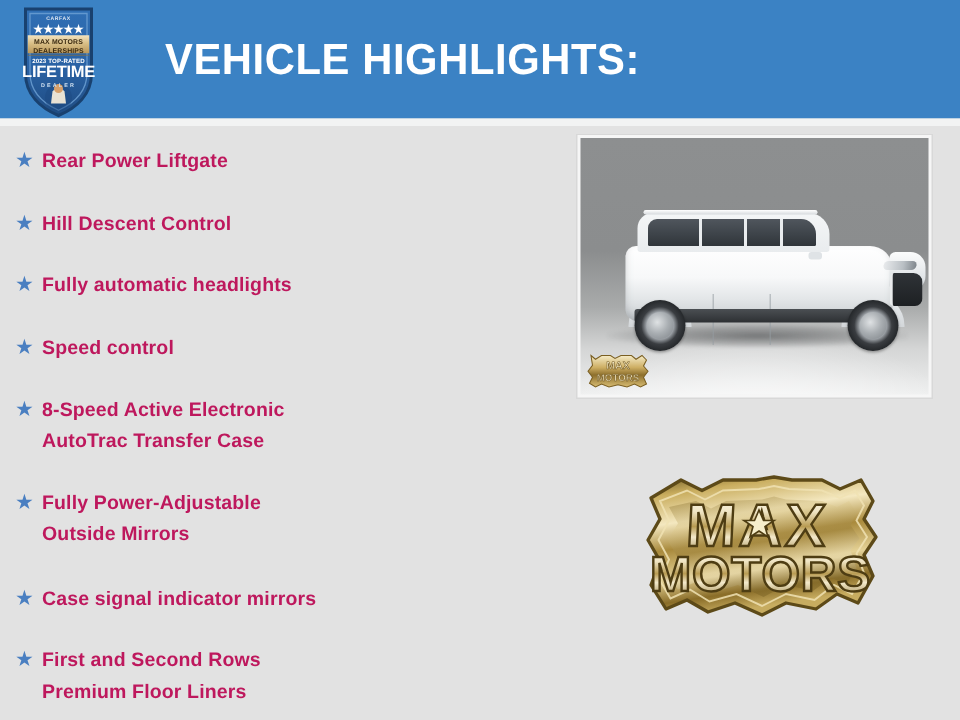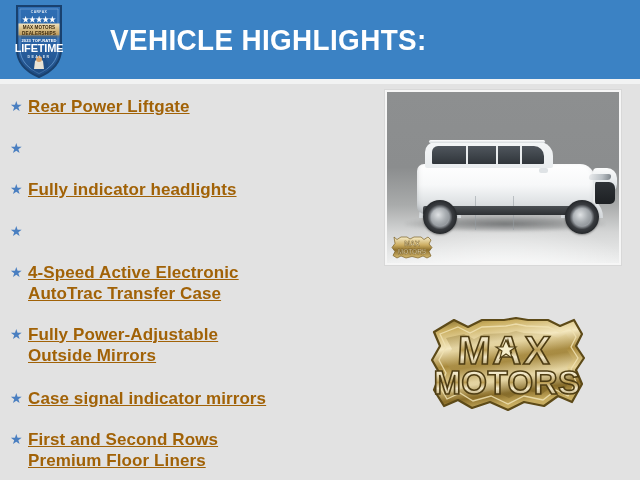--- a/index.html
+++ b/index.html
@@ -101,27 +101,26 @@
     width: 20px;
     flex: 0 0 20px;
     color: #4a7fc1;
     font-size: 14px;
     line-height: 21px;
     text-align: left;
     padding-left: 2px;
     box-sizing: border-box;
   }
   .bullet-text {
-    color: #a16207;
-    font-size: 17px;
+    color: #be185d;
+    font-size: 13px;
     font-weight: bold;
     line-height: 21px;
     letter-spacing: 0.1px;
     white-space: pre-line;
-    text-decoration: underline;
   }
 
   
   .photo-frame {
     position: absolute;
     left: 384px;
     top: 89px;
     width: 238px;
     height: 177px;
     background: #f6f6f6;
@@ -343,31 +342,33 @@
   </div>
   <div class="header-rule"></div>
 
   <div class="bullets">
       <div class="bullet-row" style="top: 8px;">
         <span class="bullet-star">★</span>
         <span class="bullet-text">Rear Power Liftgate</span>
       </div>
       <div class="bullet-row" style="top: 49.5px;">
         <span class="bullet-star">★</span>
+        <span class="bullet-text">Hill Descent Control</span>
       </div>
       <div class="bullet-row" style="top: 91px;">
         <span class="bullet-star">★</span>
-        <span class="bullet-text">Fully indicator headlights</span>
+        <span class="bullet-text">Fully automatic headlights</span>
       </div>
       <div class="bullet-row" style="top: 132.5px;">
         <span class="bullet-star">★</span>
+        <span class="bullet-text">Speed control</span>
       </div>
       <div class="bullet-row" style="top: 173.5px;">
         <span class="bullet-star">★</span>
-        <span class="bullet-text">4-Speed Active Electronic
+        <span class="bullet-text">8-Speed Active Electronic
 AutoTrac Transfer Case</span>
       </div>
       <div class="bullet-row" style="top: 235.5px;">
         <span class="bullet-star">★</span>
         <span class="bullet-text">Fully Power-Adjustable
 Outside Mirrors</span>
       </div>
       <div class="bullet-row" style="top: 299.5px;">
         <span class="bullet-star">★</span>
         <span class="bullet-text">Case signal indicator mirrors</span>

